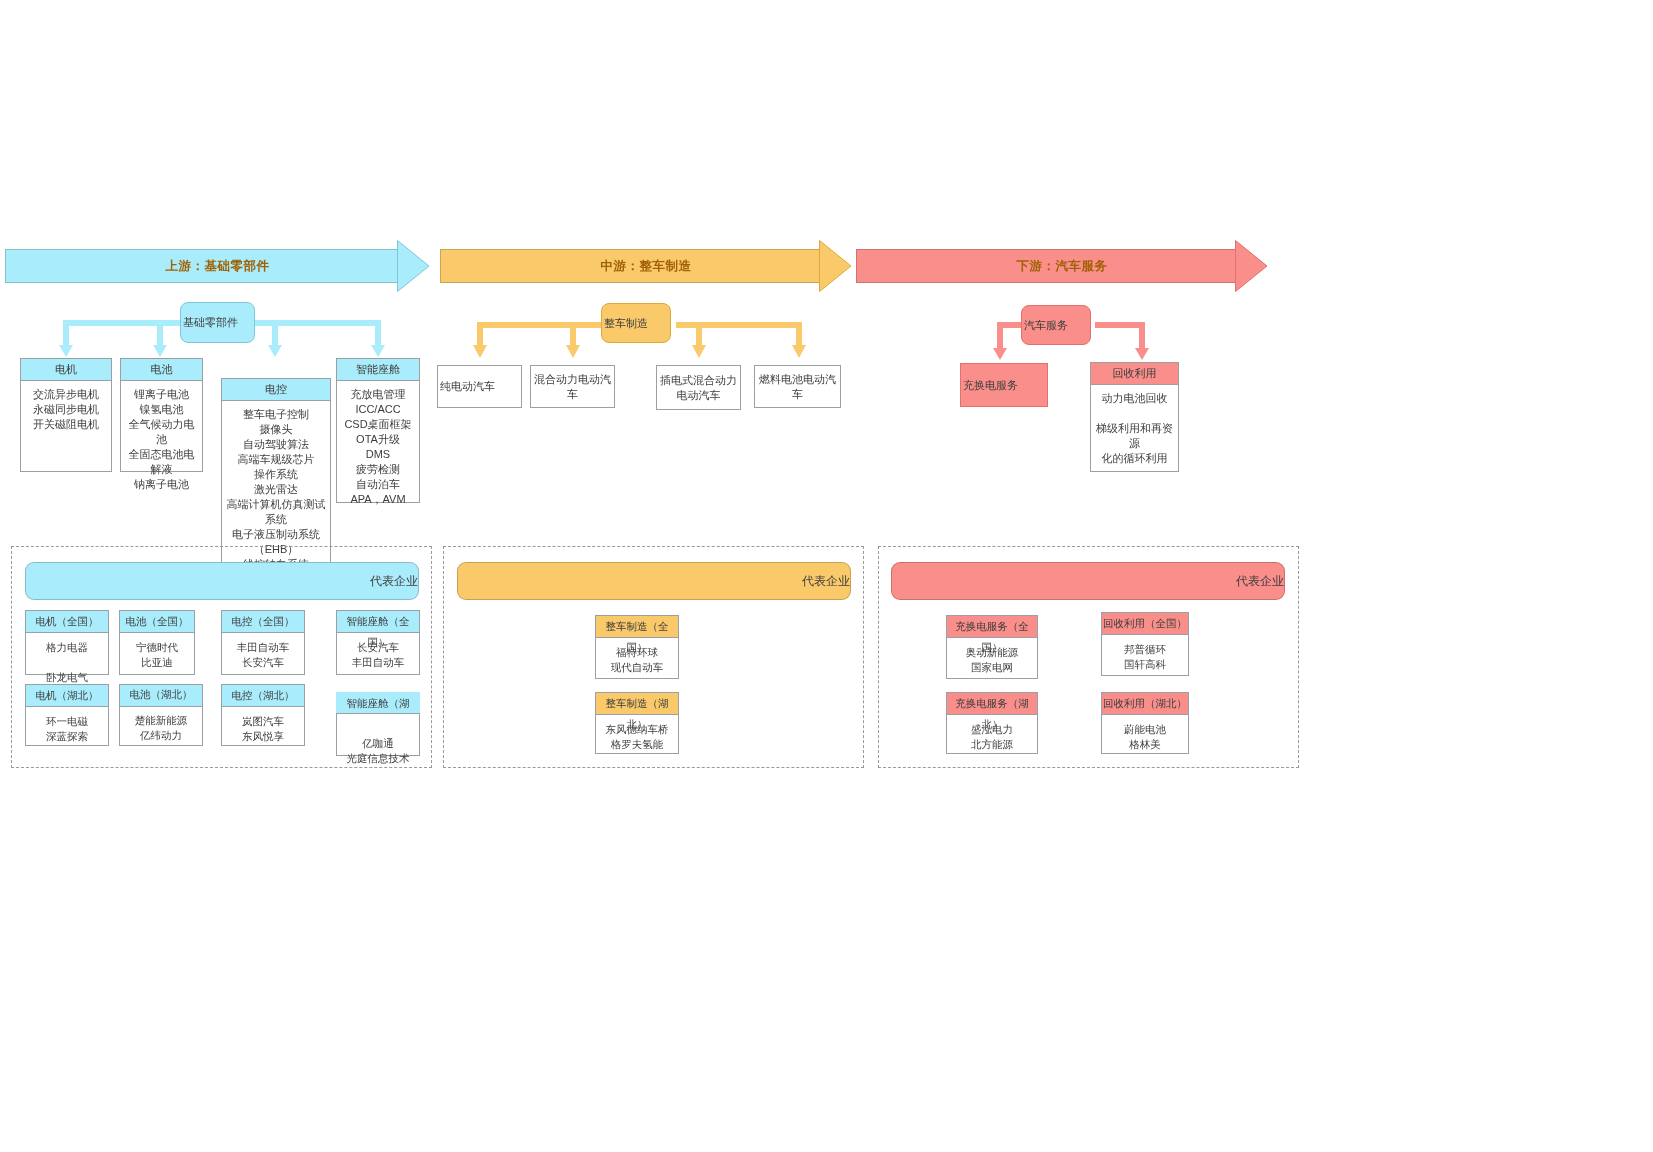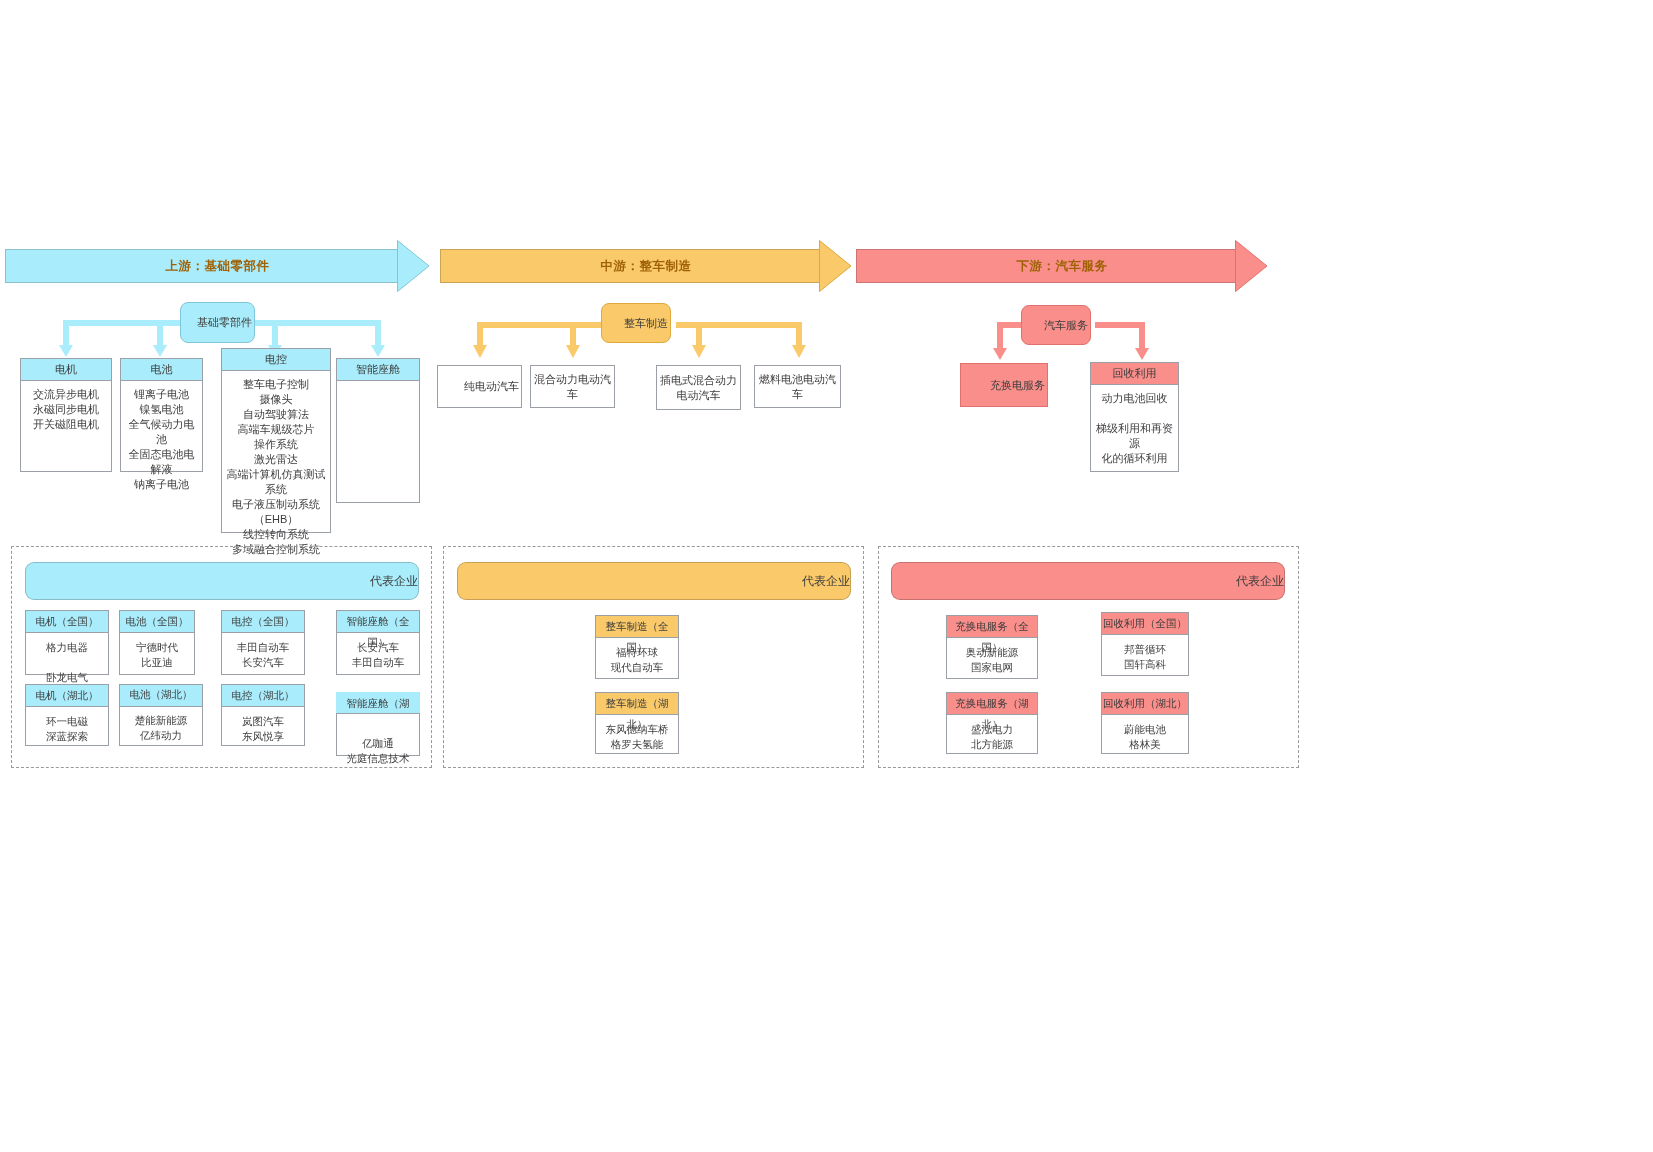--- a/index.html
+++ b/index.html
@@ -40,21 +40,21 @@
     color:#3d3d3d;
     text-align:center;
   }
   .node.rounded{border-radius:8px;}
   .node .hdr{
     font-size:11px;line-height:20px;height:21px;
     border-bottom:1px solid #9aa0a6;
     font-weight:normal;
   }
   .node .bodytxt{padding:6px 3px;white-space:pre-line;}
-  .node.center{display:flex;align-items:center;justify-content:flex-end;padding:2px;}
+  .node.center{display:flex;align-items:center;justify-content:flex-start;padding:2px;}
 
   
   .cy{background:#a9ecfb;}
   .cy-b{border-color:#7fc6da;}
   .or{background:#f9c96a;}
   .or-b{border-color:#dda93f;}
   .rd{background:#f98e8a;}
   .rd-b{border-color:#e2706c;}
 
   .connector{position:absolute;}
@@ -150,37 +150,45 @@
 
   <div class="node" style="left:120px;top:358px;width:83px;height:114px;">
     <div class="hdr cy">电池</div>
     <div class="bodytxt">锂离子电池
 镍氢电池
 全气候动力电池
 全固态电池电解液
 钠离子电池</div>
   </div>
 
-  <div class="node" style="left:221px;top:348px;width:110px;height:185px;">
+  <div class="node" style="left:221px;top:378px;width:110px;height:185px;">
     <div class="hdr cy">电控</div>
     <div class="bodytxt">整车电子控制
 摄像头
 自动驾驶算法
 高端车规级芯片
 操作系统
 激光雷达
 高端计算机仿真测试系统
 电子液压制动系统
 （EHB）
 线控转向系统
 多域融合控制系统</div>
   </div>
 
   <div class="node" style="left:336px;top:358px;width:84px;height:145px;">
     <div class="hdr cy">智能座舱</div>
+    <div class="bodytxt">充放电管理
+ICC/ACC
+CSD桌面框架
+OTA升级
+DMS
+疲劳检测
+自动泊车
+APA，AVM</div>
   </div>
 
   <svg class="connector" style="left:440px;top:300px;width:420px;height:70px;" viewBox="0 0 420 70">
     <g fill="#f9c96a">
       <rect x="40" y="22" width="162" height="6"></rect>
       <rect x="236" y="22" width="126" height="6"></rect>
       <rect x="37" y="22" width="6" height="25"></rect>
       <rect x="130" y="22" width="6" height="25"></rect>
       <rect x="256" y="22" width="6" height="25"></rect>
       <rect x="356" y="22" width="6" height="25"></rect>

